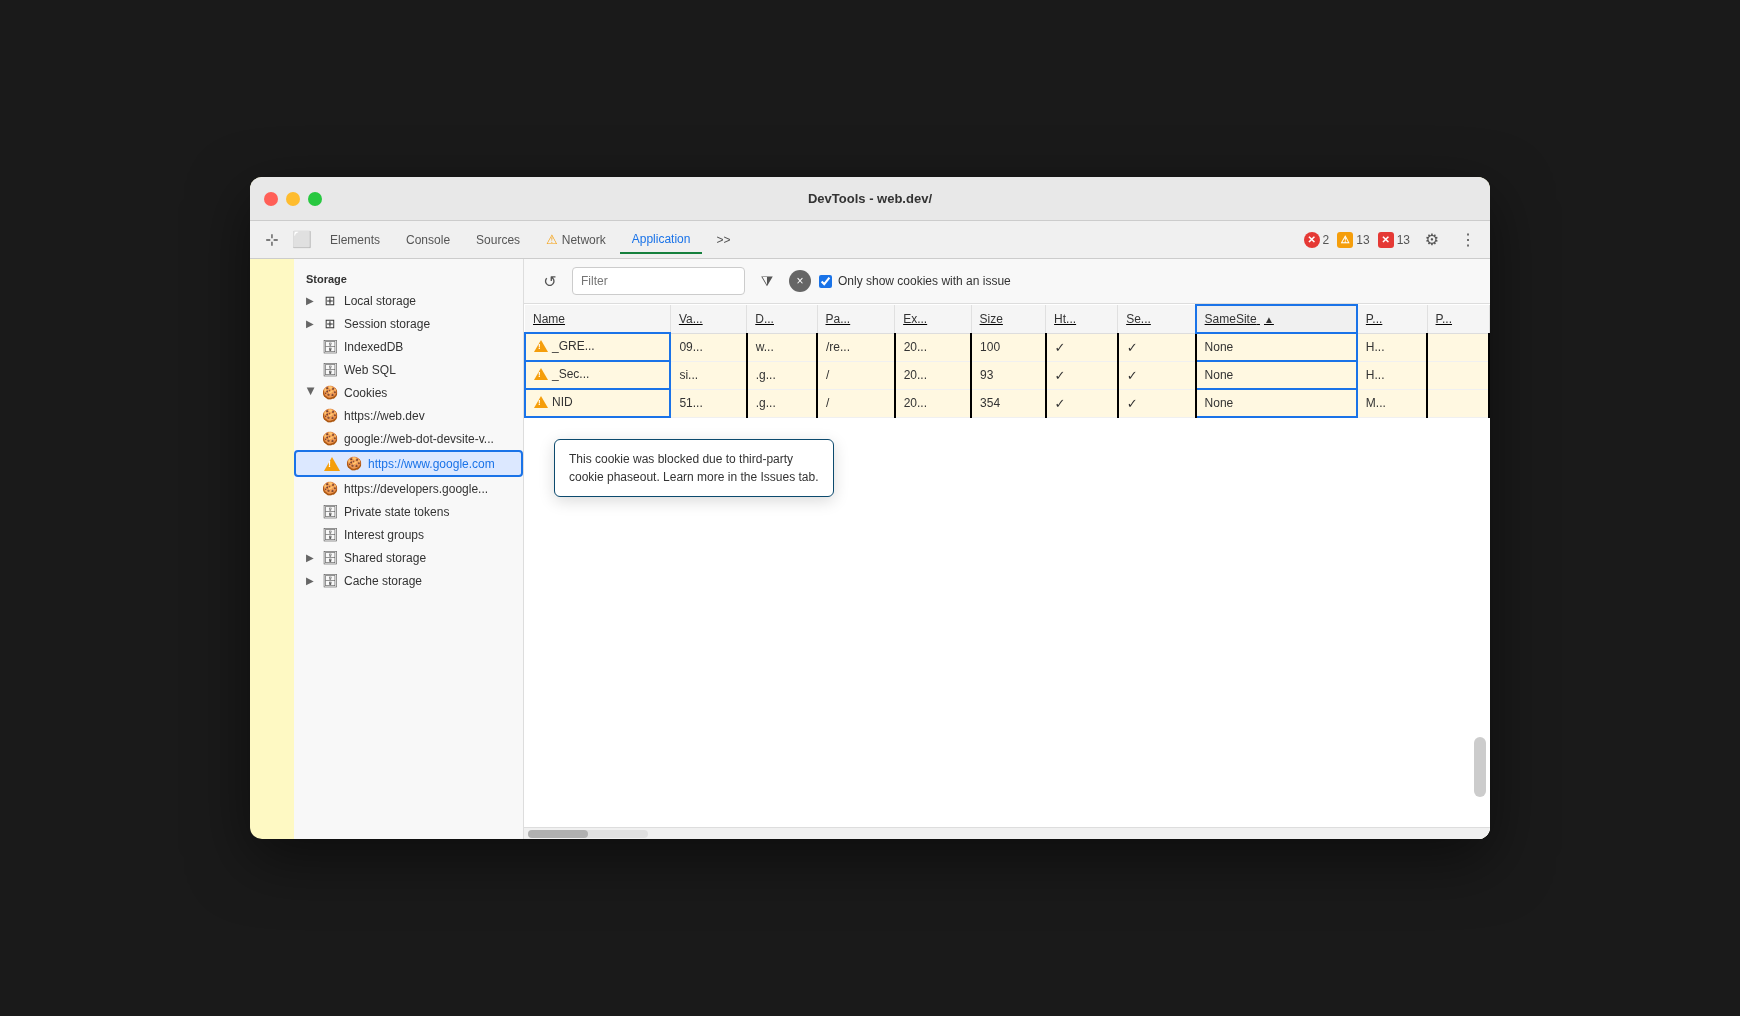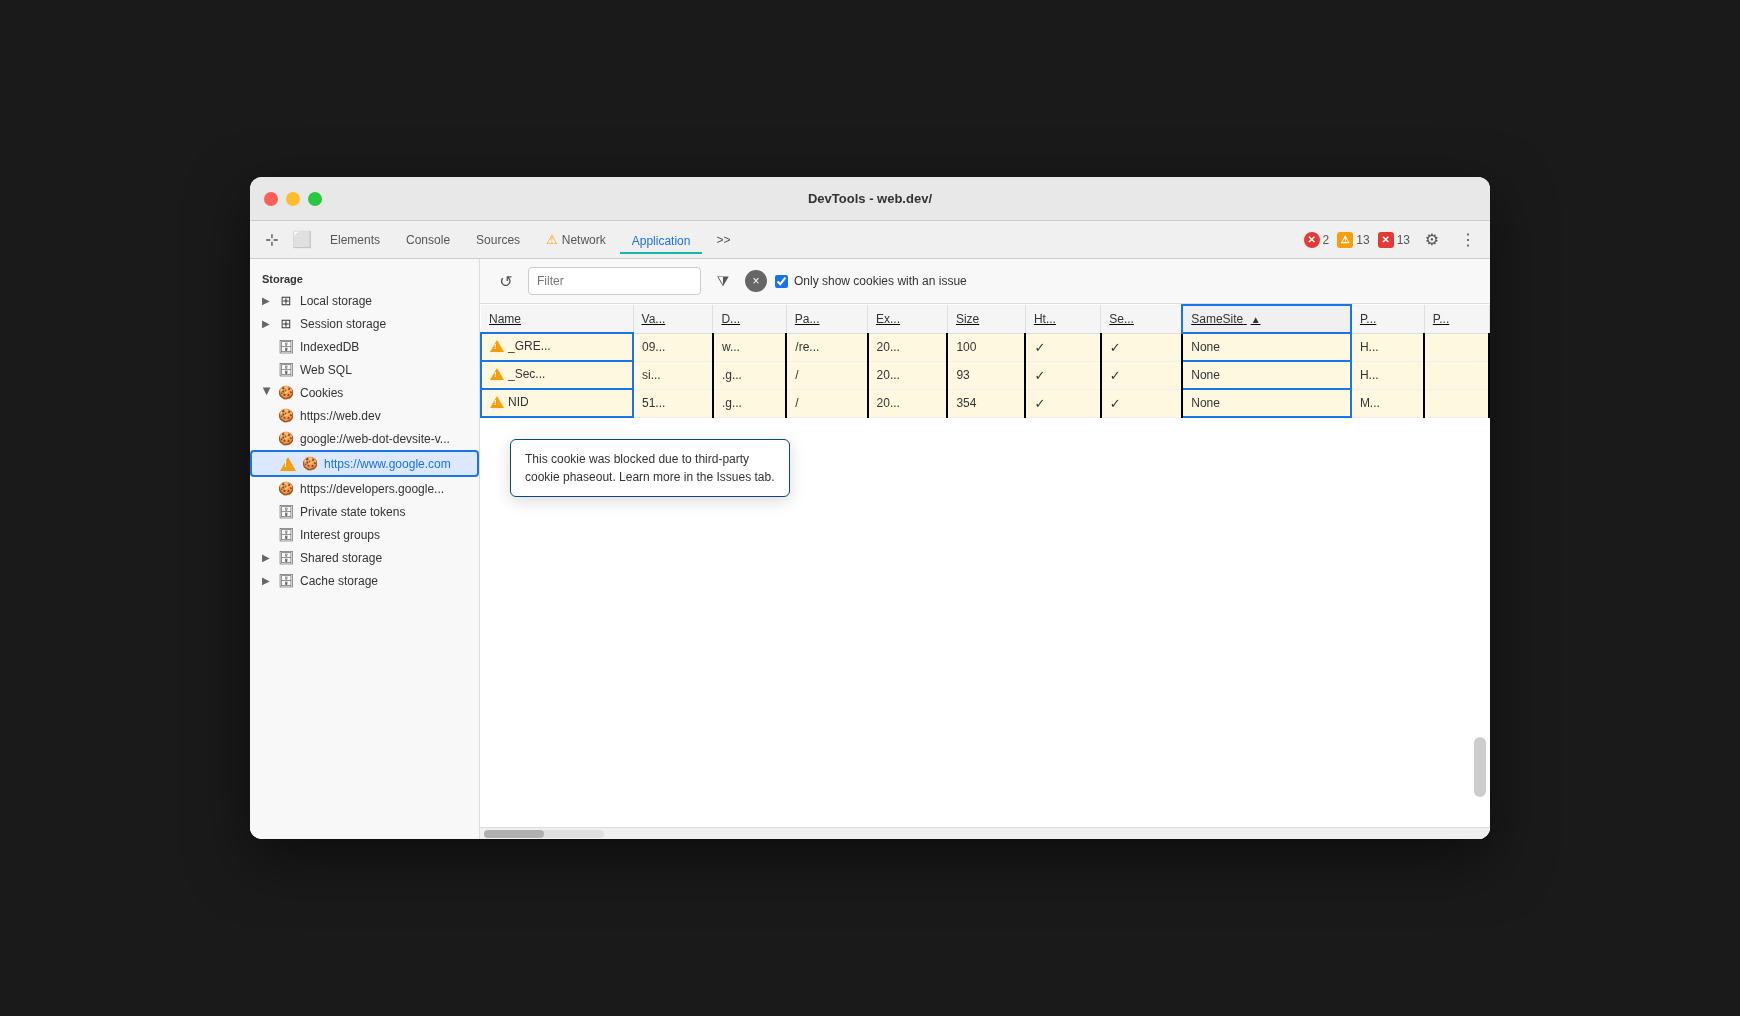--- a/index.html
+++ b/index.html
@@ -73,23 +73,22 @@
       border: none;
       background: none;
       border-radius: 4px;
       height: 28px;
       display: flex;
       align-items: center;
       gap: 4px;
     }
     .tab-btn.active {
       color: #1a73e8;
-      border-bottom: 2px solid #14b8a6;
+      border-bottom: 2px solid #15803d;
       border-radius: 0;
-      align-items: flex-end;
     }
     .tab-warn {
       color: #f59e0b;
       font-size: 13px;
     }
     .tab-separator { flex: 1; }
     .tab-right-actions {
       display: flex;
       align-items: center;
       gap: 8px;
@@ -134,20 +133,21 @@
       align-items: center;
       justify-content: center;
       color: white;
       font-size: 10px;
       font-weight: bold;
     }
     .content {
       display: flex;
       height: 580px;
       background: white;
+      margin-left: 44px;
     }
     .sidebar {
       width: 230px;
       background: #f8f8f8;
       border-right: 1px solid #ddd;
       overflow-y: auto;
       padding: 8px 0;
       flex-shrink: 0;
     }
     .sidebar-section-title {

